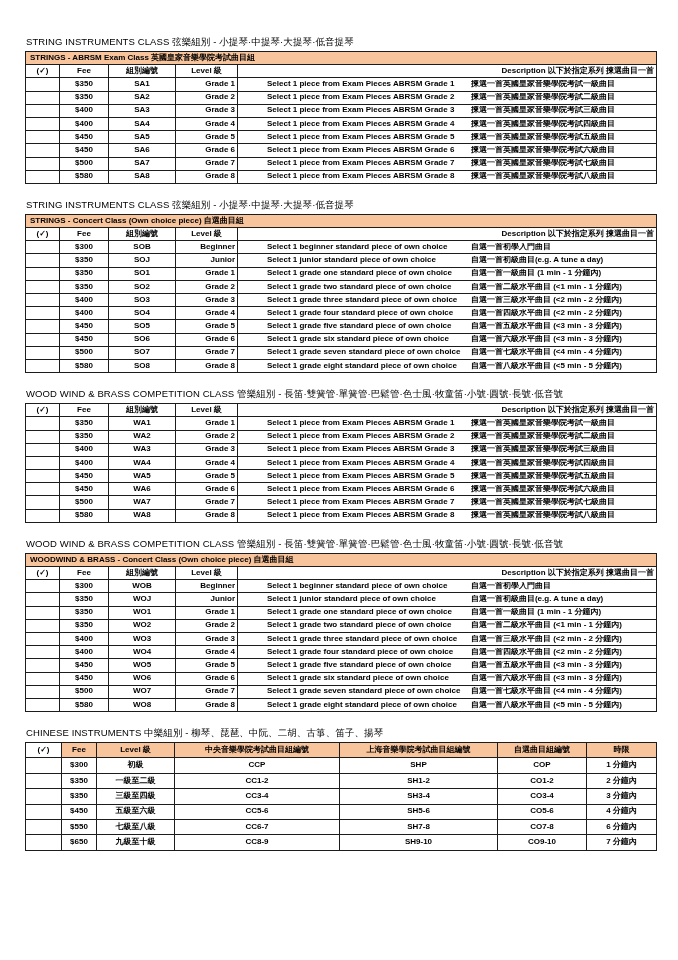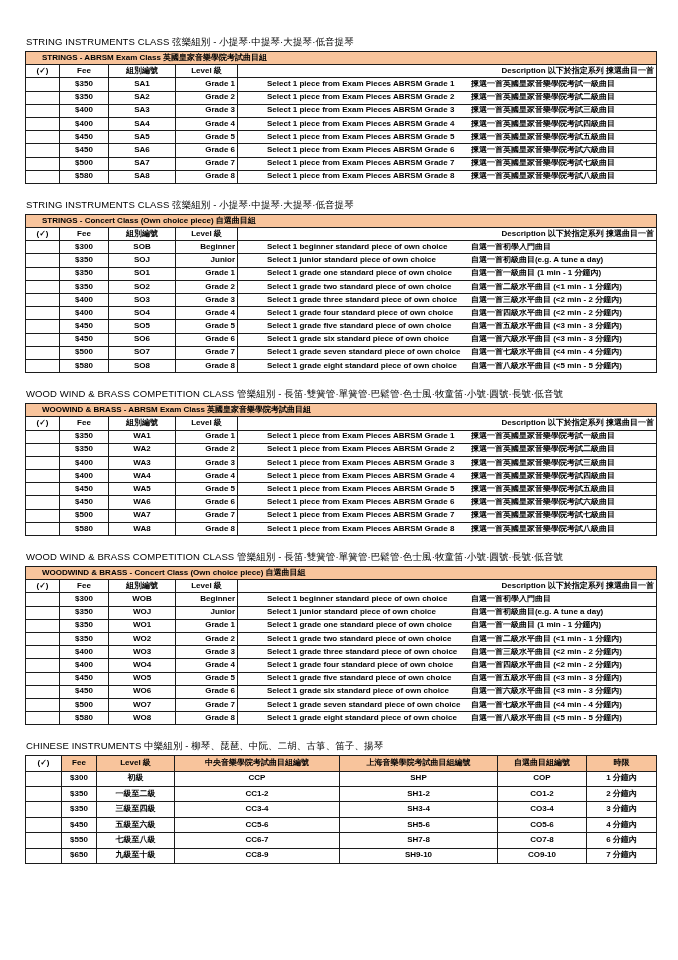--- a/index.html
+++ b/index.html
@@ -34,21 +34,21 @@
     white-space:nowrap;
     overflow:hidden;
     box-sizing:border-box;
     vertical-align:middle;
   }
   table.t-grade td{height:13.2px;}
   table.t-chinese td{height:15.4px;}
   td.title{
     background:var(--peach);
     text-align:left;
-    padding-left:16px;
+    padding-left:4px;
   }
   td.hdrfill{background:var(--peach);}
   td.center{text-align:center;}
   td.left{text-align:right;padding-left:4px;}
   td.desc{padding-left:4px;}
   .descwrap{display:flex;align-items:center;width:100%;}
   .descwrap .en{flex:0 0 49.5%;overflow:hidden;white-space:nowrap;padding-left:25px;}
   .descwrap .zh{flex:1 1 auto;overflow:hidden;white-space:nowrap;}
 </style>
 </head>
@@ -325,23 +325,20 @@
         <table class="t-grade">
           <colgroup>
             <col style="width: 34px;">
             <col style="width: 49px;">
             <col style="width: 67px;">
             <col style="width: 62px;">
             <col style="width: 419px;">
           </colgroup>
           <tbody>
             <tr>
-              <td class="title" colspan="5">WOOWIND &amp; BRASS - ABRSM Exam Class 英國皇家音樂學院考試曲目組</td>
-            </tr>
-            <tr>
               <td class="center">(✓)</td>
               <td class="center">Fee</td>
               <td class="center">組別編號</td>
               <td class="center">Level 級</td>
               <td class="left">Description 以下於指定系列 揀選曲目一首</td>
             </tr>
             <tr>
               <td class="center"></td>
               <td class="center">$350</td>
               <td class="center">WA1</td>

